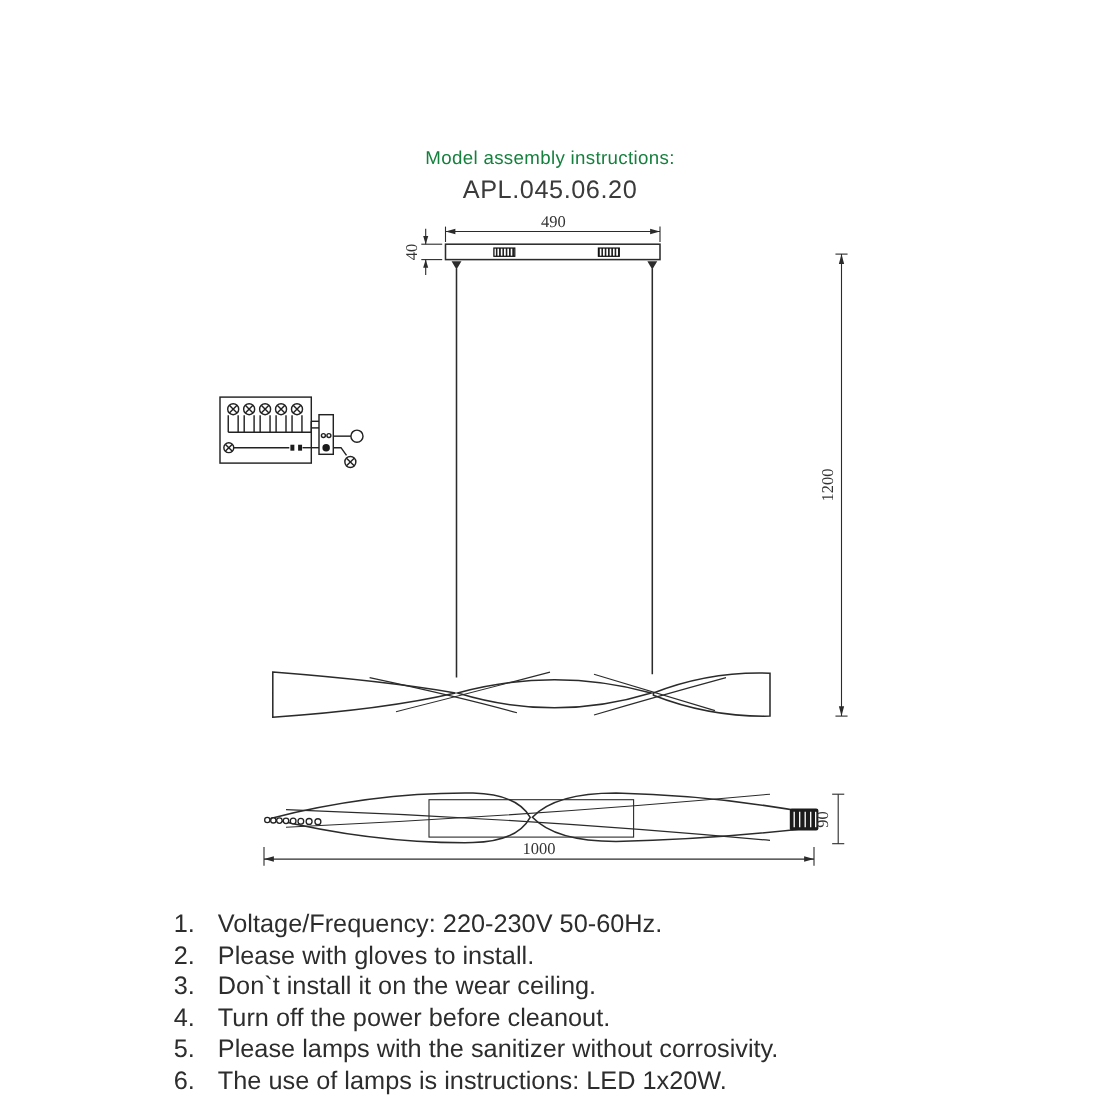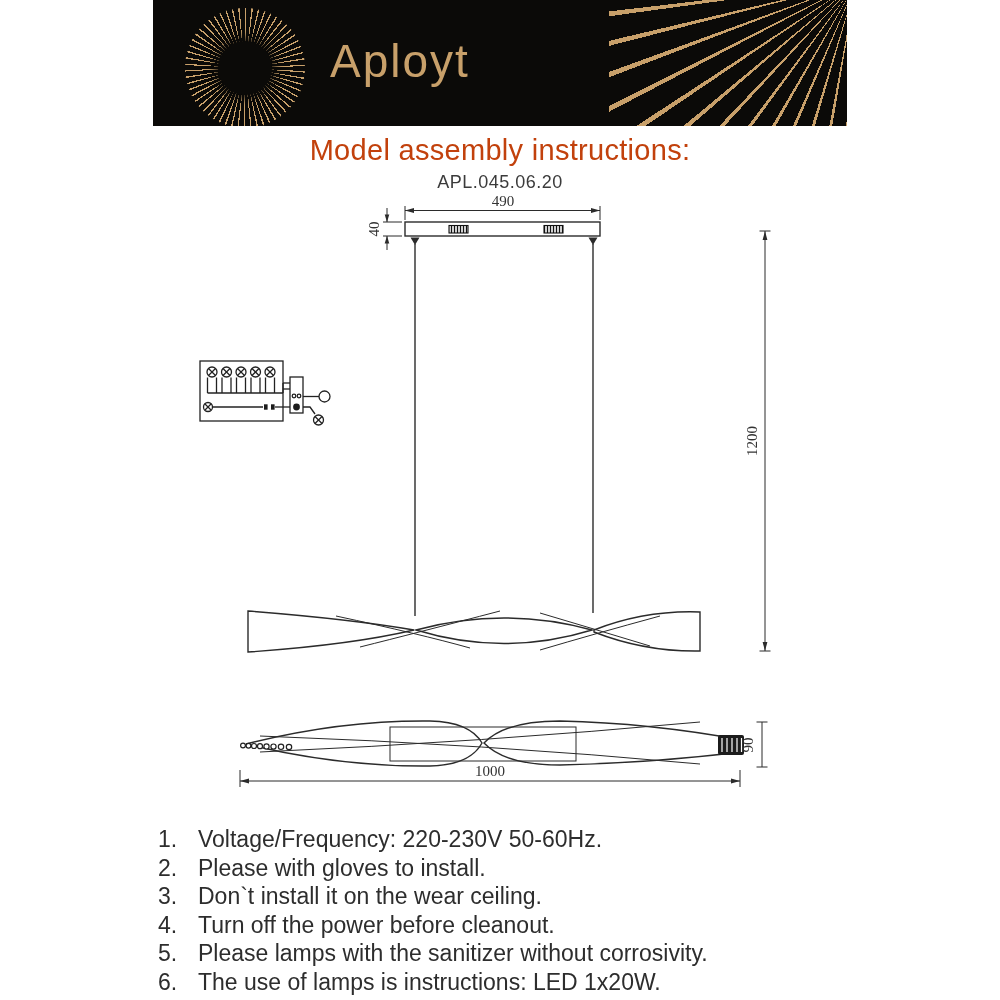--- a/index.html
+++ b/index.html
@@ -14,49 +14,42 @@
   .sunburst-core{position:absolute;left:33px;top:33px;width:54px;height:54px;border-radius:50%;
             background:#0b0a08;box-shadow:0 0 8px 4px rgba(11,10,8,0.9);}
   .brand{position:absolute;left:177px;top:38px;font-size:46px;line-height:1;
          letter-spacing:2px;color:#c8a06a;font-weight:400;}
   .corner-rays{position:absolute;right:0;top:0;width:238px;height:126px;
          background:repeating-conic-gradient(from 183deg at 104% -14%,
                     #c8a06a 0deg 1.1deg, rgba(0,0,0,0) 1.1deg 6.6deg);}
 
   
   .title-block{position:absolute;left:0;top:134px;width:1000px;text-align:center;}
-  .title-line{font-size:29px;color:#c2410c;letter-spacing:0.3px;}
-  .model-line{font-size:18px;color:#3b3b3b;margin-top:5px;letter-spacing:0.5px;}
+  .title-line{font-size:17px;color:#15803d;letter-spacing:0.3px;}
+  .model-line{font-size:23px;color:#3b3b3b;margin-top:5px;letter-spacing:0.5px;}
 
   
   .drawing{position:absolute;left:0;top:0;width:1000px;height:1000px;}
   .ln{stroke:#2b2b2b;fill:none;stroke-width:1.4;}
   .thin{stroke:#2b2b2b;fill:none;stroke-width:1;}
   .wd{stroke:#222;fill:none;stroke-width:1.3;}
   .fillmark{fill:#1c1c1c;stroke:none;}
   .ar{fill:#2b2b2b;stroke:none;}
   .dim{font-family:"Liberation Serif","DejaVu Serif",serif;font-size:15px;fill:#333;stroke:none;}
 
   
   .instructions{position:absolute;left:158px;top:826px;width:720px;}
   .row{height:28.6px;display:flex;align-items:flex-start;font-size:23px;color:#2d2d2d;}
   .row .num{width:40px;flex:0 0 40px;}
 </style>
 </head>
 <body>
 
 <div class="page">
 
-  <div class="banner">
-    <div class="sunburst">
-      <div class="sunburst-core"></div>
-    </div>
-    <div class="brand">Aployt</div>
-    <div class="corner-rays"></div>
-  </div>
 
   <div class="title-block">
     <div class="title-line">Model assembly instructions:</div>
     <div class="model-line">APL.045.06.20</div>
   </div>
 
   <svg class="drawing" viewBox="0 0 1000 1000">
     <defs>
       <pattern id="crys" width="6.5" height="6" patternUnits="userSpaceOnUse">
         <line x1="3.2" y1="-1" x2="3.2" y2="7" stroke="#3a3a3a" stroke-width="1.1"></line>

